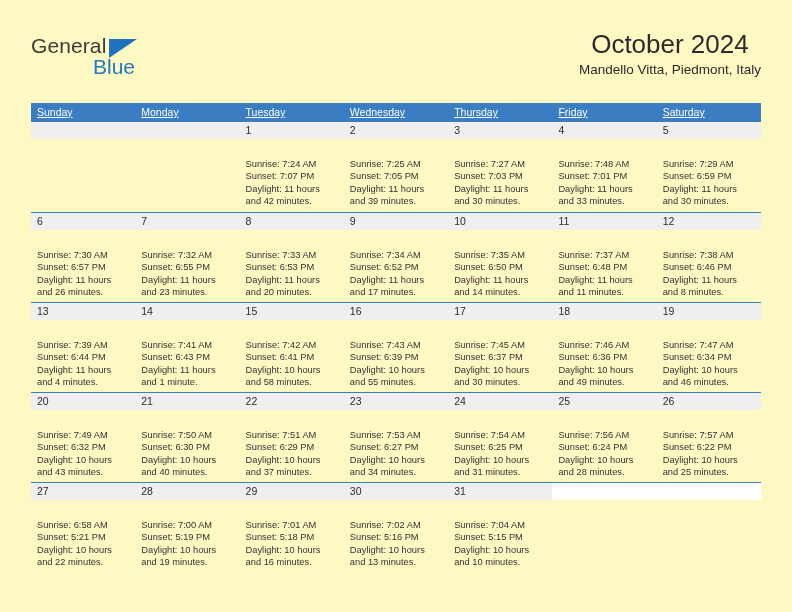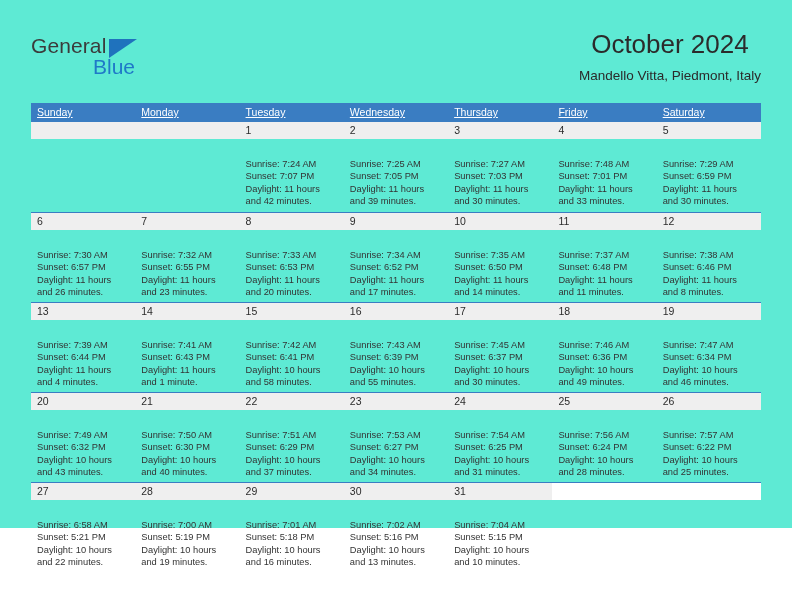--- a/index.html
+++ b/index.html
@@ -7,22 +7,22 @@
     margin: 0;
     padding: 0;
     width: 792px;
     height: 612px;
     background: #ffffff;
     font-family: "Liberation Sans", sans-serif;
   }
   .page {
     position: relative;
     width: 792px;
-    height: 528px;
-    background: #5eead4;
+    height: 612px;
+    background: #fef9c3;
     padding-left: 48px;
   }
 
   
   .header {
     position: absolute;
     top: 28px;
     left: 31px;
     right: 31px;
     height: 62px;
@@ -71,21 +71,20 @@
     font-size: 26px;
     color: #2b2b2b;
     line-height: 32px;
     font-weight: normal;
     white-space: nowrap;
   }
   .cal-subtitle {
     font-size: 13.5px;
     color: #2b2b2b;
     line-height: 20px;
-    margin-top: 6px;
     white-space: nowrap;
   }
 
   
   .calendar {
     position: absolute;
     left: 31px;
     top: 103px;
     width: 730px;
   }

